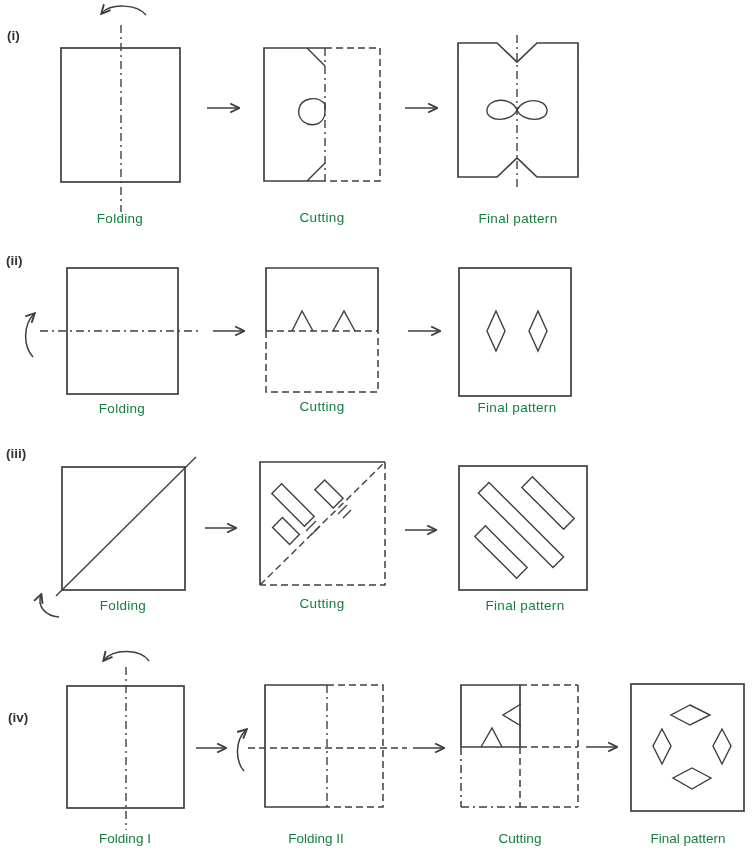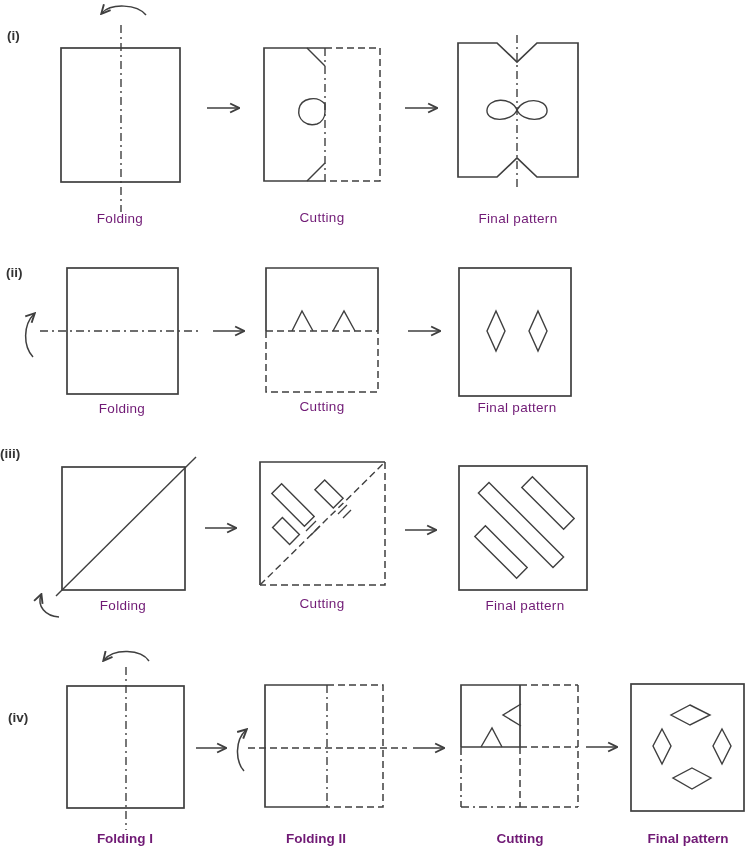--- a/index.html
+++ b/index.html
@@ -15,24 +15,24 @@
     fill:none;stroke:#3f3f3f;
   }
   .row-num{
     position:absolute;
     font-size:13.5px;font-weight:bold;color:#333;
     white-space:nowrap;
   }
   .cap{
     position:absolute;
     transform:translateX(-50%);
-    font-size:13.5px;color:#701a75;
+    font-size:13.5px;color:#15803d;
     white-space:nowrap;letter-spacing:.3px;
   }
-  .cap.bold{font-weight:bold;letter-spacing:0;}
+  .cap.bold{font-weight:normal;letter-spacing:0;}
 </style>
 </head>
 <body>
 
 <div id="canvas">
 
   <svg id="art" width="756" height="856" viewBox="0 0 756 856">
     <defs>
       <marker id="ah" viewBox="0 0 10 10" refX="8" refY="5" markerWidth="7.5" markerHeight="7.5" orient="auto-start-reverse">
         <path d="M1,1 L9,5 L1,9" fill="none" stroke="#3f3f3f" stroke-width="1.7"></path>
@@ -131,22 +131,22 @@
     <g>
       <rect x="631" y="684" width="113" height="127" stroke-width="1.7"></rect>
       <polygon points="690,705 710,715 690,725 671,715" stroke-width="1.4"></polygon>
       <polygon points="692,768 711,778 692,789 673,778" stroke-width="1.4"></polygon>
       <polygon points="662,729 671,746 662,764 653,746" stroke-width="1.4"></polygon>
       <polygon points="722,729 731,746 722,764 713,746" stroke-width="1.4"></polygon>
     </g>
   </svg>
 
   <div class="row-num" style="left:7px;top:28px">(i)</div>
-  <div class="row-num" style="left:6px;top:265px">(ii)</div>
-  <div class="row-num" style="left:0;top:446px">(iii)</div>
+  <div class="row-num" style="left:6px;top:253px">(ii)</div>
+  <div class="row-num" style="left:6px;top:446px">(iii)</div>
   <div class="row-num" style="left:8px;top:710px">(iv)</div>
 
   <div class="cap" style="left:120px;top:211px">Folding</div>
   <div class="cap" style="left:322px;top:210px">Cutting</div>
   <div class="cap" style="left:518px;top:211px">Final pattern</div>
 
   <div class="cap" style="left:122px;top:401px">Folding</div>
   <div class="cap" style="left:322px;top:399px">Cutting</div>
   <div class="cap" style="left:517px;top:400px">Final pattern</div>
 

